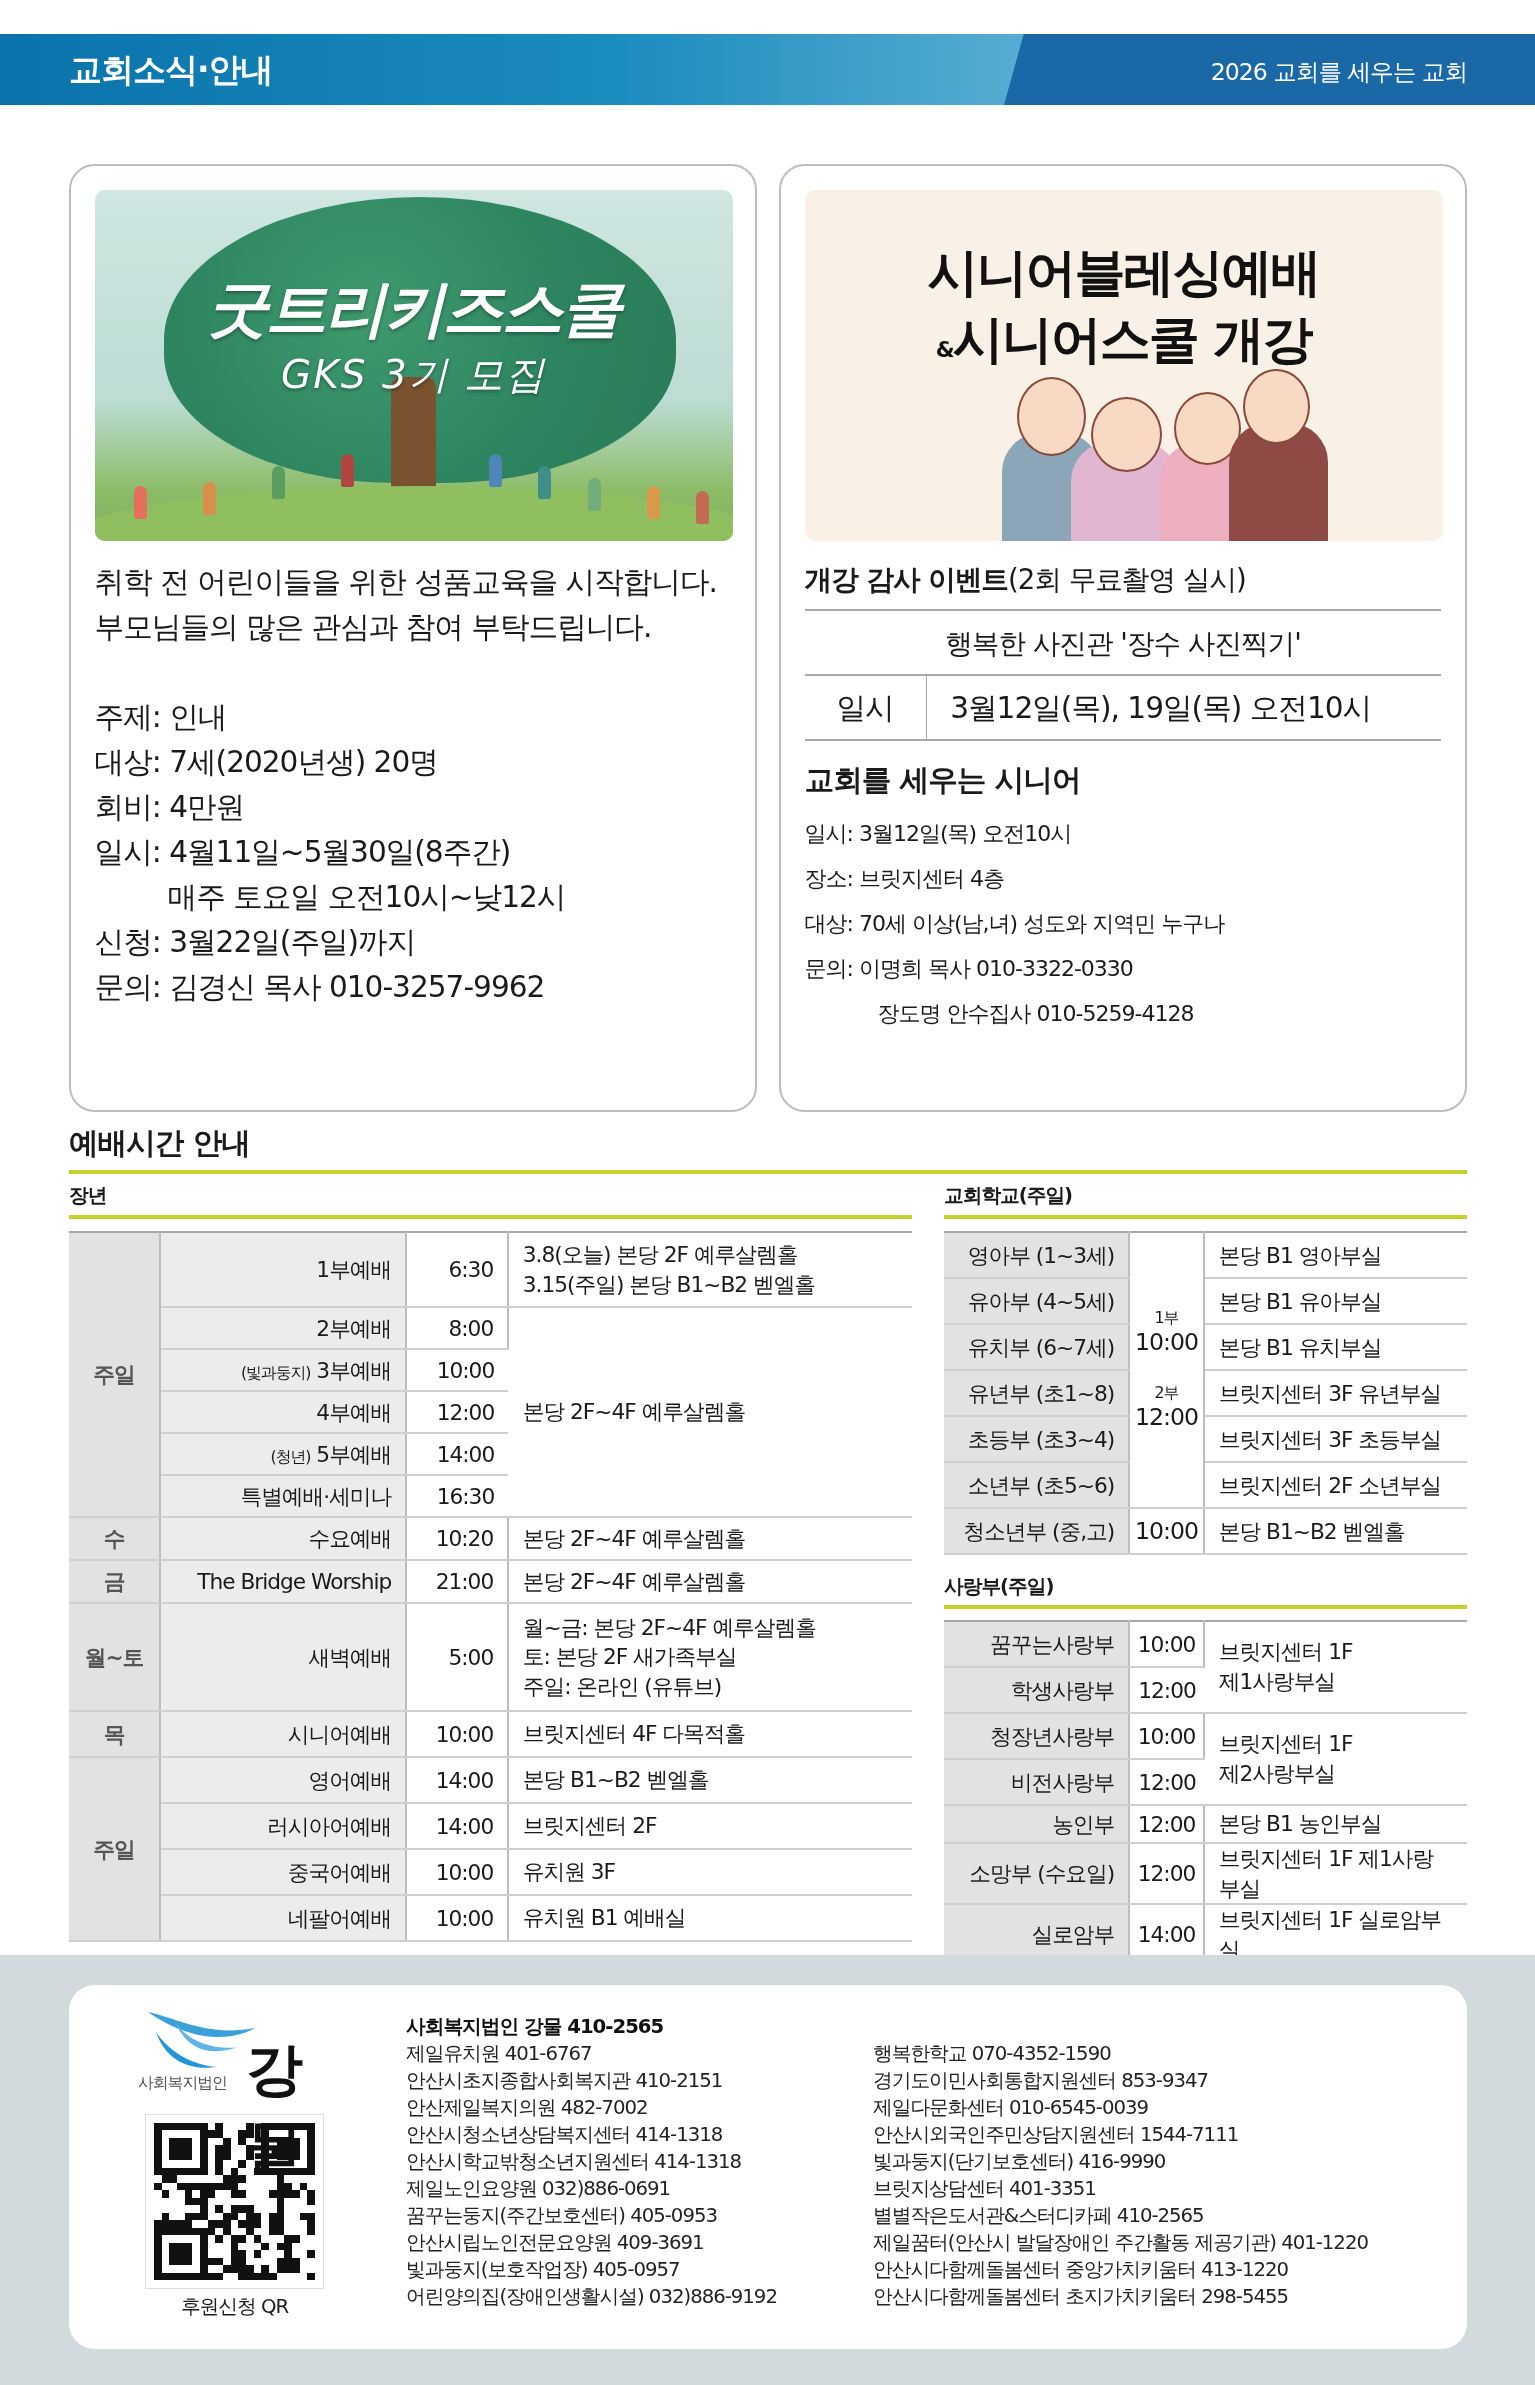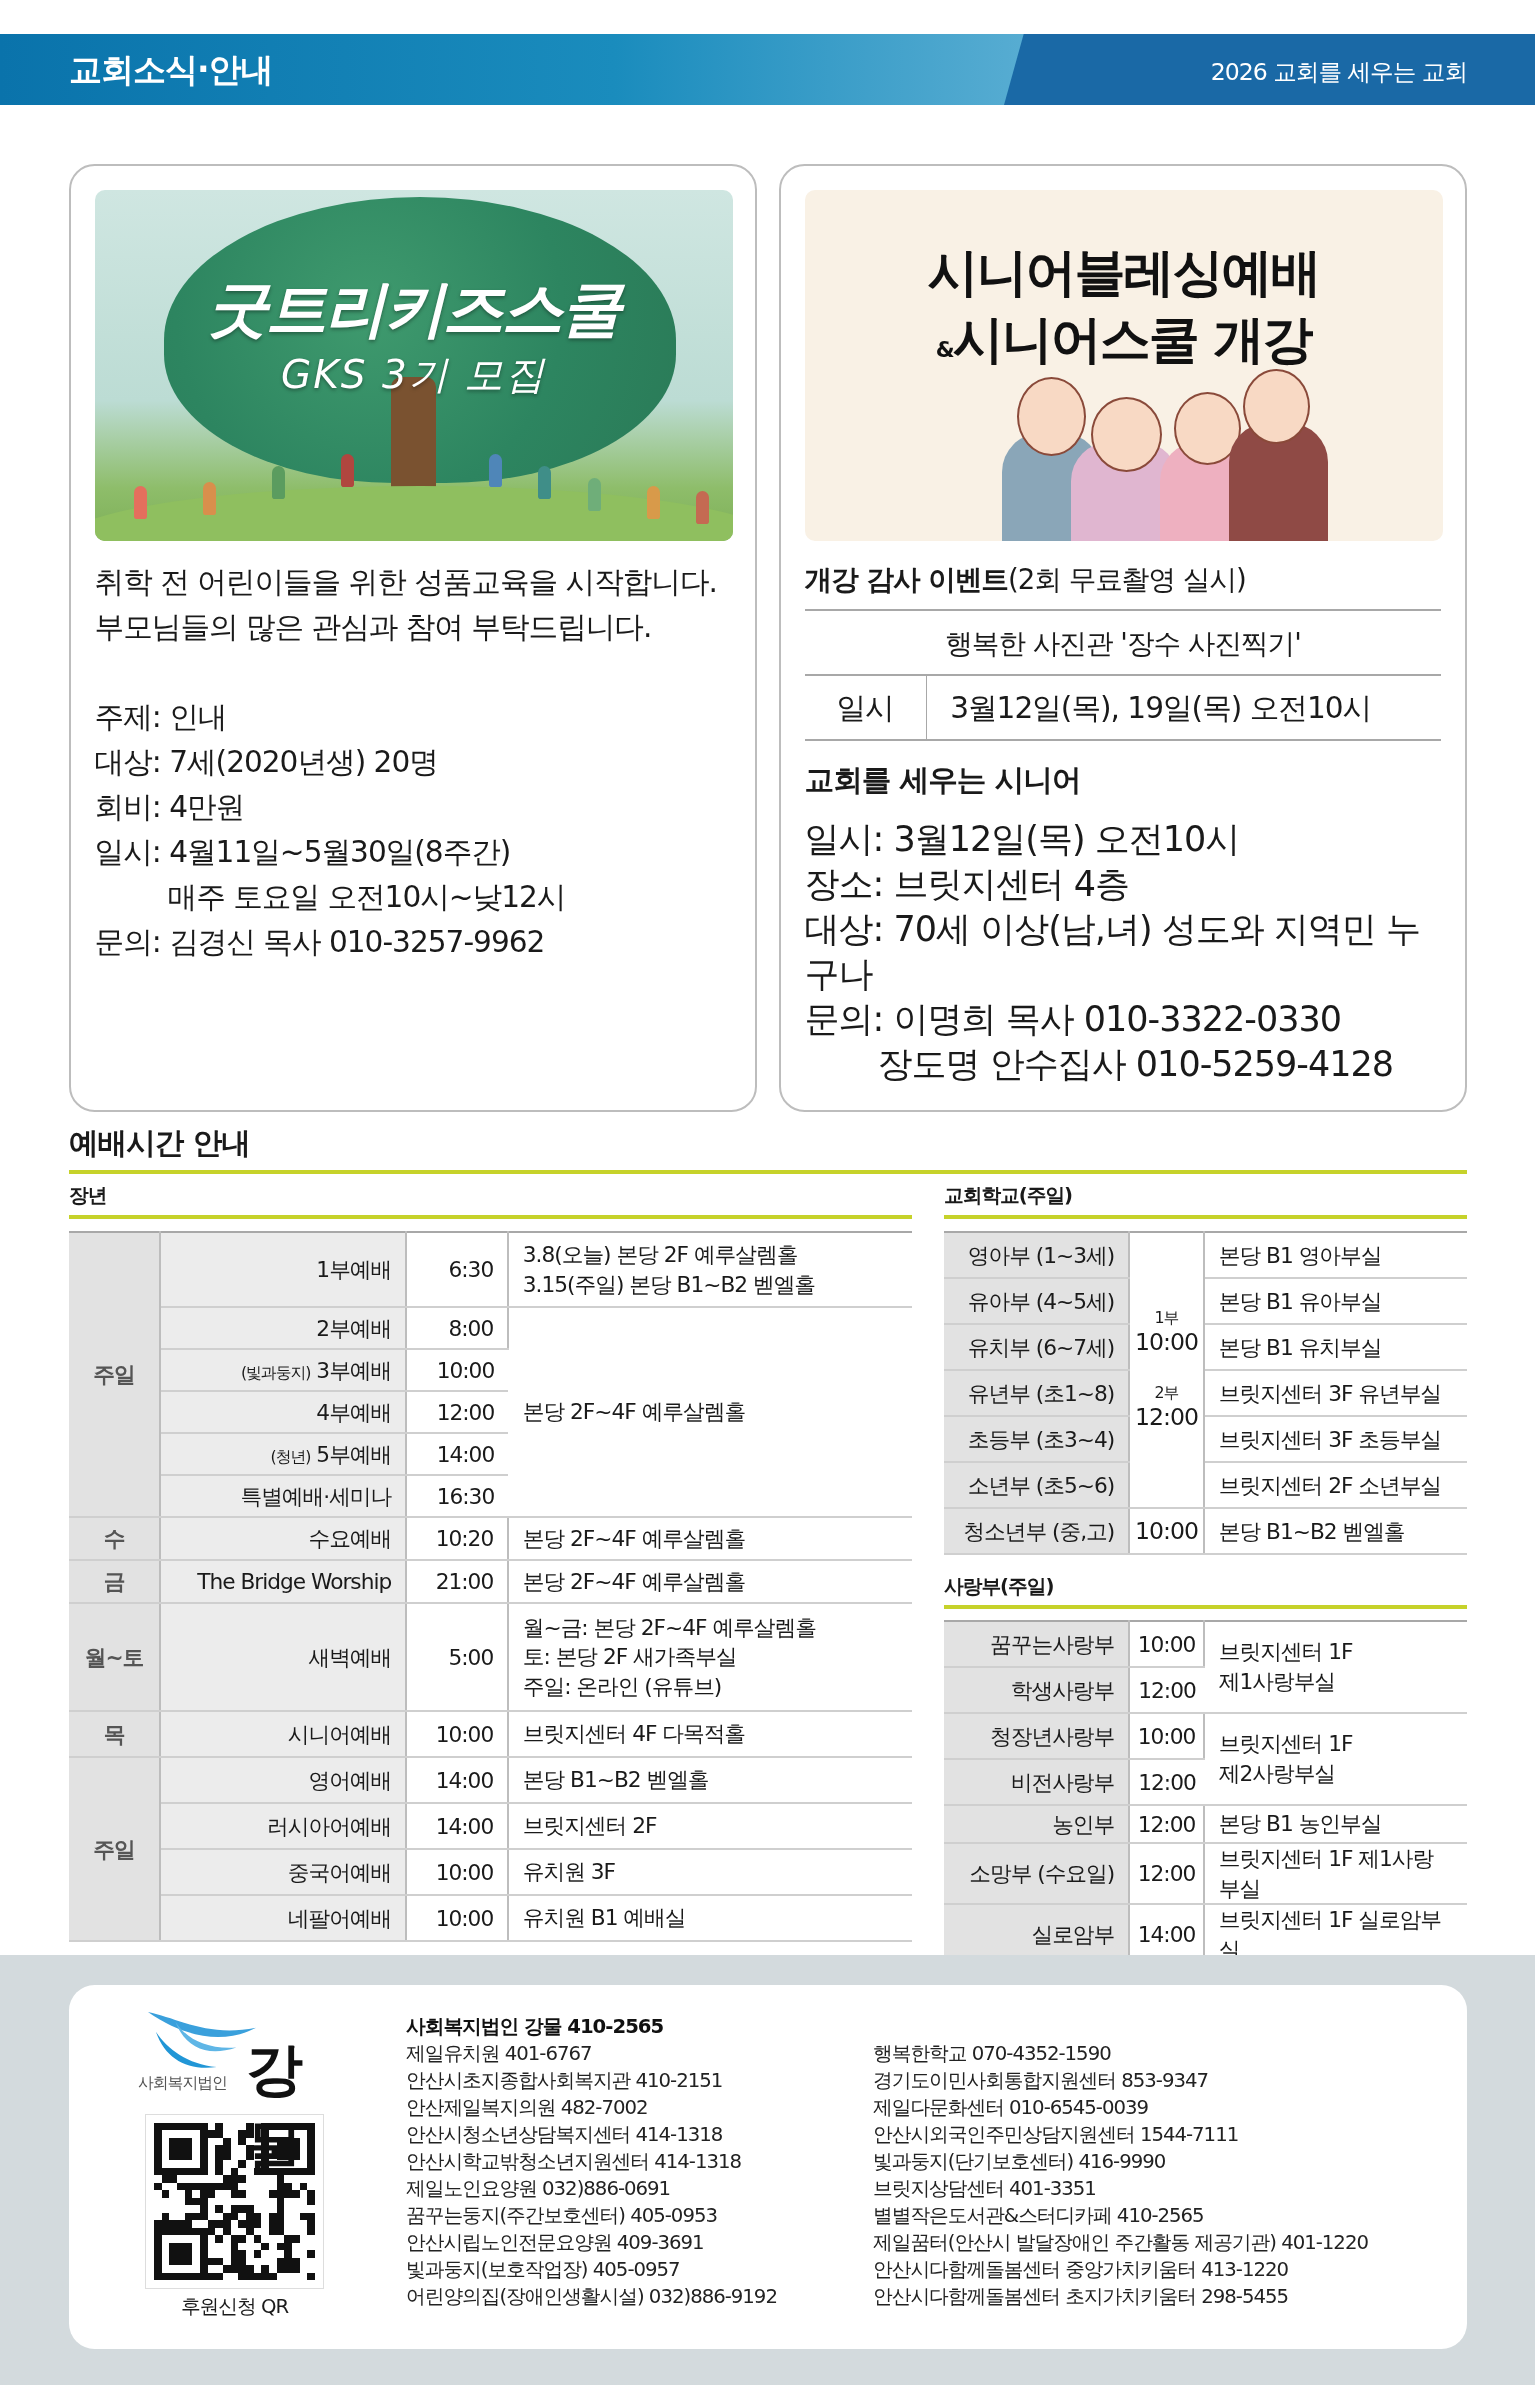--- a/index.html
+++ b/index.html
@@ -43,21 +43,21 @@
   .info-list { margin-top: 45px; font-size: 29.6px; line-height: 45px; letter-spacing: -1px; }
   .info-list .indent { padding-left: 73px; }
 
   .event-head { font-size: 27.6px; line-height: 39px; letter-spacing: -1px; padding-bottom: 9.9px; border-bottom: 2px solid #a8a8a8; }
   .event-head b { font-weight: bold; }
   .event-place { font-size: 27.6px; text-align: center; height: 65px; line-height: 65px; border-bottom: 2px solid #a8a8a8; letter-spacing: -1px; }
   .event-date { display: flex; height: 65px; border-bottom: 2px solid #a8a8a8; font-size: 29.6px; letter-spacing: -1px; }
   .event-date .lbl { width: 122px; text-align: center; line-height: 65px; border-right: 1px solid #a8a8a8; }
   .event-date .val { padding-left: 23.6px; line-height: 65px; }
   .sec-head { margin-top: 17.7px; font-size: 29.6px; font-weight: bold; letter-spacing: -1px; line-height: 43px; }
-  .sec-list { margin-top: 15px; font-size: 35px; line-height: 45px; letter-spacing: -1px; }
+  .sec-list { margin-top: 9px; font-size: 22px; line-height: 45px; letter-spacing: -1px; }
   .sec-list .indent { padding-left: 73px; }
 
   
   .ws-title { position: absolute; left: 69px; top: 1123px; font-size: 29.6px; font-weight: bold; letter-spacing: -1px; }
   .green-line { position: absolute; height: 3.9px; background: #c6d22a; }
   .sub-title { position: absolute; font-size: 19.7px; font-weight: bold; letter-spacing: -1px; }
 
   table { border-collapse: collapse; position: absolute; font-size: 21.7px; letter-spacing: -1px; }
   td { border-bottom: 2px solid #cfcfcf; border-right: 2px solid #bdbdbd; padding: 0 13.8px; vertical-align: middle; }
   td:last-child { border-right: none; }
@@ -118,20 +118,21 @@
     <div class="intro">
       <div>취학 전 어린이들을 위한 성품교육을 시작합니다.</div>
       <div>부모님들의 많은 관심과 참여 부탁드립니다.</div>
     </div>
     <div class="info-list">
       <div>주제: 인내</div>
       <div>대상: 7세(2020년생) 20명</div>
       <div>회비: 4만원</div>
       <div>일시: 4월11일~5월30일(8주간)</div>
       <div class="indent">매주 토요일 오전10시~낮12시</div>
+      <div>신청: 3월22일(주일)까지</div>
       <div>문의: 김경신 목사 010-3257-9962</div>
     </div>
   </div>
 </div>
 
 <div class="card right">
   <div class="poster poster-senior">
     <div class="p-title">시니어블레싱예배</div>
     <div class="p-sub"><span class="amp">&amp;</span><span>시니어스쿨 개강</span></div>
     <div class="person" style="left:197px;width:99px;height:108px;background:#8aa6b8;"></div>

